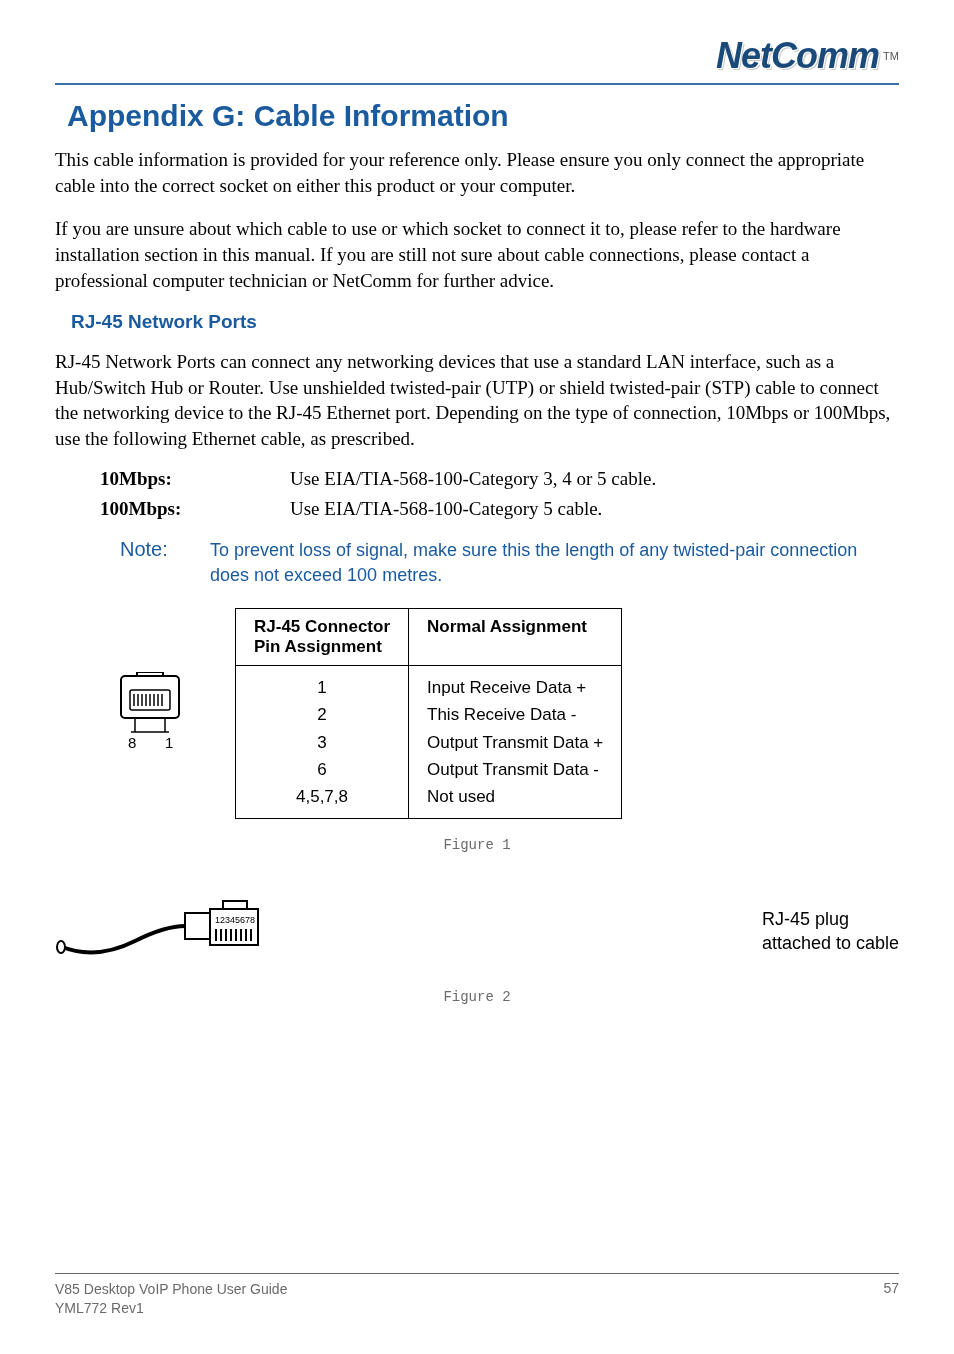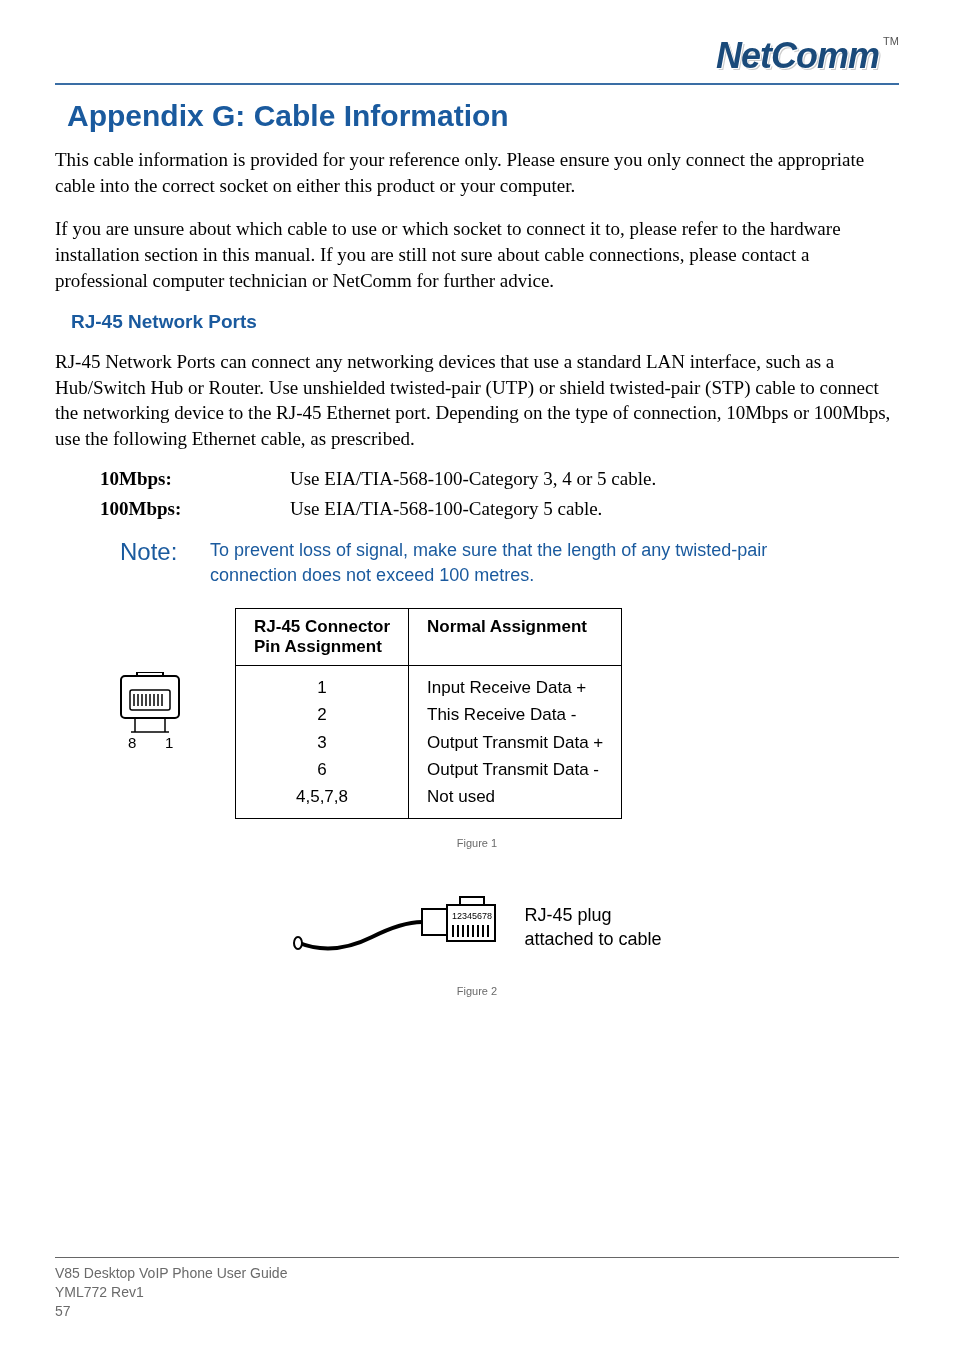--- a/index.html
+++ b/index.html
@@ -16,21 +16,21 @@
   .page {
     padding: 35px 55px 35px 55px;
     box-sizing: border-box;
     height: 100%;
     display: flex;
     flex-direction: column;
   }
   .header-area {
     display: flex;
     justify-content: flex-end;
-    align-items: flex-start;
+    align-items: center;
     padding-bottom: 6px;
     border-bottom: 2px solid #3a6ea5;
   }
   .logo {
     font-family: Arial, sans-serif;
     font-weight: 900;
     font-style: italic;
     font-size: 36px;
     letter-spacing: -1px;
     color: #1a4a7a;
@@ -81,21 +81,21 @@
   }
   .note-row {
     display: flex;
     margin: 14px 0 16px 0;
     padding-left: 65px;
     padding-right: 40px;
   }
   .note-label {
     font-family: Arial, sans-serif;
     color: #1a5a9e;
-    font-size: 24px;
+    font-size: 20px;
     width: 90px;
     flex-shrink: 0;
   }
   .note-body {
     font-family: Arial, sans-serif;
     color: #1a5a9e;
     font-size: 18px;
     line-height: 1.4;
   }
   .table-block {
@@ -124,49 +124,48 @@
     font-weight: 700;
   }
   table.pin td.pins {
     text-align: center;
     line-height: 1.6;
   }
   table.pin td.assign {
     line-height: 1.6;
   }
   .figure-caption {
-    font-family: Liberation Sans, sans-serif;
+    font-family: Liberation Mono, monospace;
     color: #6a6a6a;
-    font-size: 11px;
+    font-size: 14px;
     text-align: center;
     margin: 18px 0 28px 0;
   }
   .fig2-block {
     display: flex;
-    justify-content: center;
+    justify-content: space-between;
     align-items: center;
     gap: 12px;
     margin-top: 10px;
   }
   .rj45-label {
     font-family: Arial, sans-serif;
     font-size: 18px;
     line-height: 1.35;
   }
   .footer {
     margin-top: auto;
     border-top: 1px solid #666;
     padding-top: 6px;
     display: flex;
     justify-content: space-between;
     align-items: flex-start;
     font-family: 'Trebuchet MS', sans-serif;
     color: #6a6a6a;
     font-size: 14px;
-    flex-direction: column;
   }
   .footer .left { line-height: 1.4; }
   .footer .right { font-size: 14px; }
 </style>
 </head>
 <body>
 
 <div class="page">
 
   <div class="header-area">
@@ -187,21 +186,21 @@
     <div class="spec-label">10Mbps:</div>
     <div class="spec-val">Use EIA/TIA-568-100-Category 3, 4 or 5 cable.</div>
   </div>
   <div class="spec-row">
     <div class="spec-label">100Mbps:</div>
     <div class="spec-val">Use EIA/TIA-568-100-Category 5 cable.</div>
   </div>
 
   <div class="note-row">
     <div class="note-label">Note:</div>
-    <div class="note-body">To prevent loss of signal, make sure that the length of any twisted-pair connection does not exceed 100 metres.</div>
+    <div class="note-body">To prevent loss of signal, make sure this the length of any twisted-pair connection does not exceed 100 metres.</div>
   </div>
 
   <div class="table-block">
     <div class="connector-drawing">
       <svg width="70" height="80" viewBox="0 0 70 80">
         <rect x="6" y="4" width="58" height="42" rx="4" fill="none" stroke="#000" stroke-width="2"></rect>
         <path d="M 22 4 L 22 0 L 48 0 L 48 4" fill="none" stroke="#000" stroke-width="2"></path>
         <rect x="15" y="18" width="40" height="20" rx="2" fill="none" stroke="#000" stroke-width="1.5"></rect>
         <g stroke="#000" stroke-width="1.5">
           <line x1="19" y1="22" x2="19" y2="34"></line>

